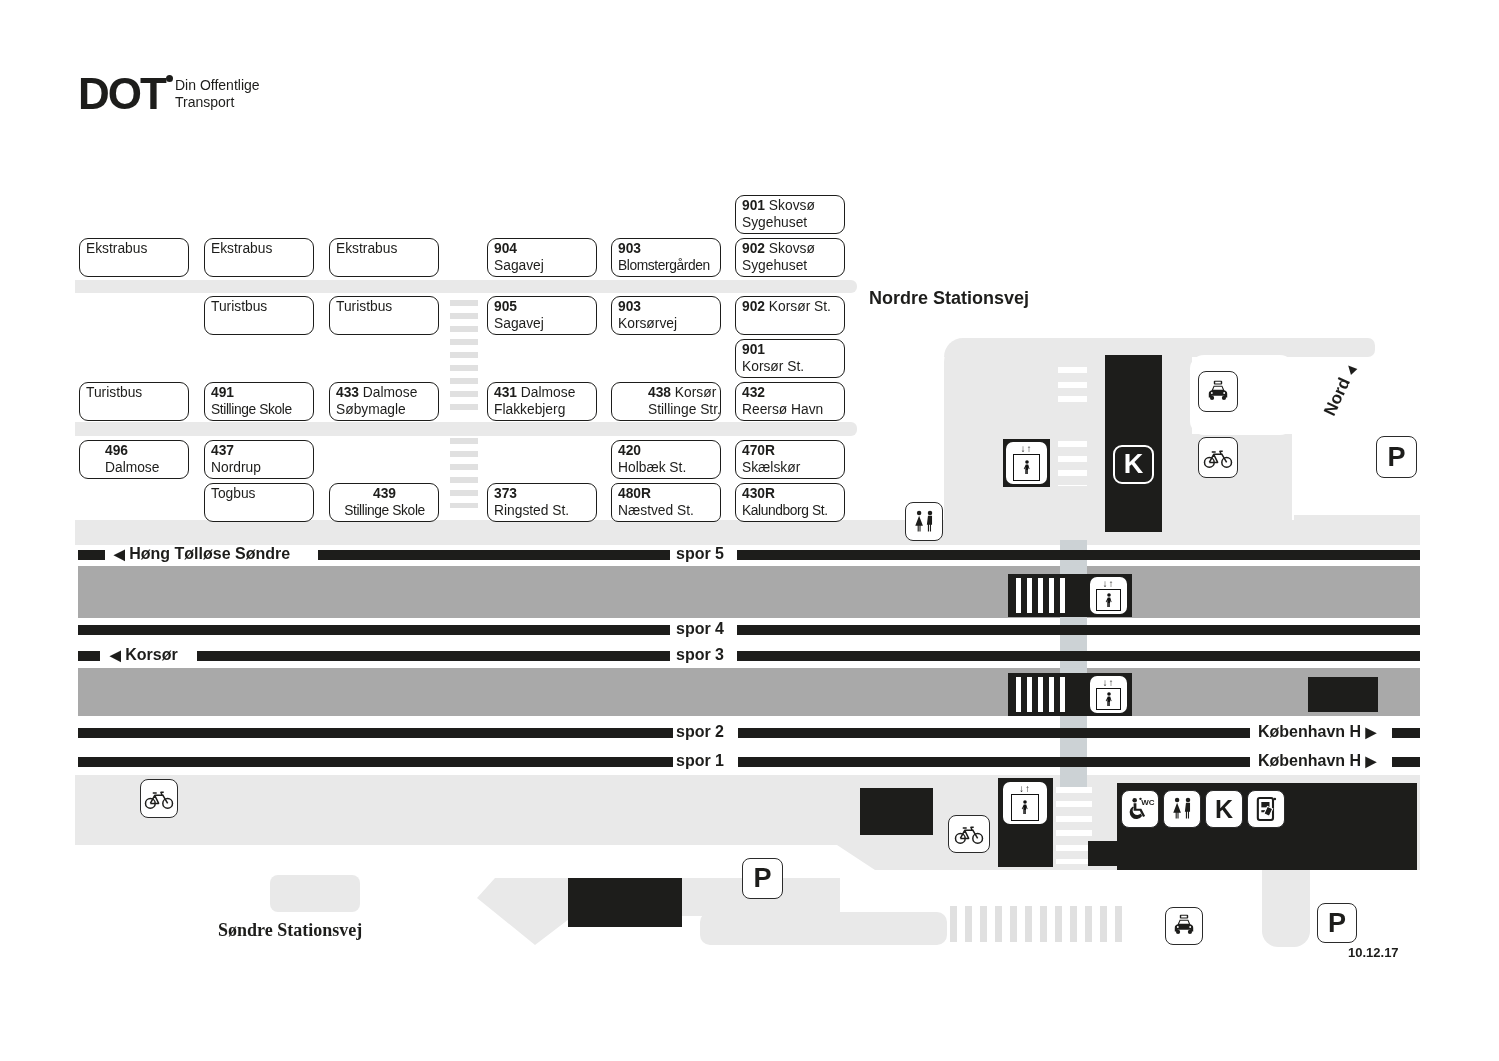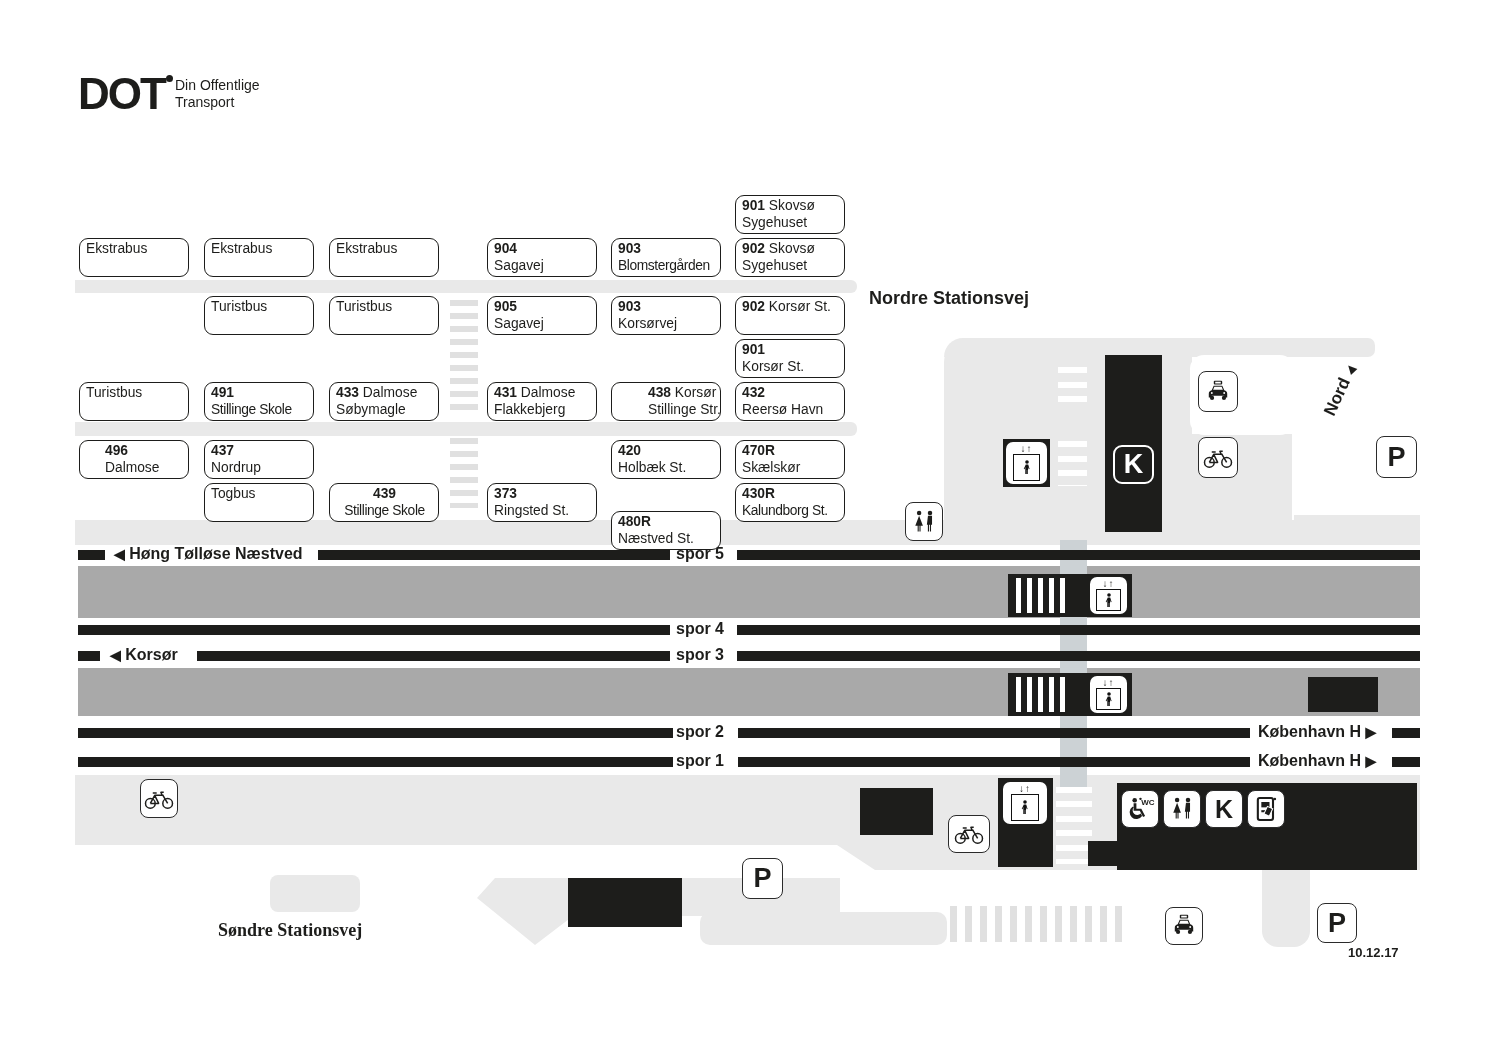--- a/index.html
+++ b/index.html
@@ -79,21 +79,21 @@
   <div class="abs" style="left:1190px;top:355px;width:104px;height:80px;background:#fff;border-radius:14px;z-index:2;"></div>
 
   <div class="dashV" style="left:450px;top:300px;width:28px;height:117px;"></div>
   <div class="dashV" style="left:450px;top:438px;width:28px;height:70px;"></div>
 
   <div class="abs mgray" style="left:78px;top:566px;width:1342px;height:52px;z-index:3;"></div>
   <div class="abs mgray" style="left:78px;top:668px;width:1342px;height:48px;z-index:3;"></div>
   <div class="abs uband" style="left:1060px;top:540px;width:27px;height:250px;z-index:4;"></div>
 
   <div class="tline" style="left:78px;top:550px;width:27px;"></div>
-  <div class="tlabel" style="left:114px;top:546px;"><span class="arrow">◀</span> <span>Høng Tølløse Næstved</span></div>
+  <div class="tlabel" style="left:114px;top:546px;"><span class="arrow">◀</span> <span>Høng Tølløse Søndre</span></div>
   <div class="tline" style="left:318px;top:550px;width:352px;"></div>
   <div class="tlabel" style="left:676px;top:546px;">spor 5</div>
   <div class="tline" style="left:737px;top:550px;width:683px;"></div>
 
   <div class="tline" style="left:78px;top:625px;width:592px;"></div>
   <div class="tlabel" style="left:676px;top:621px;">spor 4</div>
   <div class="tline" style="left:737px;top:625px;width:683px;"></div>
 
   <div class="tline" style="left:78px;top:651px;width:22px;"></div>
   <div class="tlabel" style="left:110px;top:647px;"><span class="arrow">◀</span> <span>Korsør</span></div>
@@ -398,21 +398,21 @@
         <div>Togbus</div>
       </div>
       <div class="busbox" style="left: 329px; top: 483px; text-align: center;">
         <div><span class="num">439</span></div>
         <div style="letter-spacing: -0.4px;">Stillinge Skole</div>
       </div>
       <div class="busbox" style="left: 487px; top: 483px;">
         <div><span class="num">373</span></div>
         <div>Ringsted St.</div>
       </div>
-      <div class="busbox" style="left: 611px; top: 511px;">
+      <div class="busbox" style="left: 611px; top: 483px; border-radius: 7px;">
         <div><span class="num">480R</span></div>
         <div>Næstved St.</div>
       </div>
       <div class="busbox" style="left: 735px; top: 483px;">
         <div><span class="num">430R</span></div>
         <div style="letter-spacing: -0.4px;">Kalundborg St.</div>
       </div>
     </div>
 </div>
 

